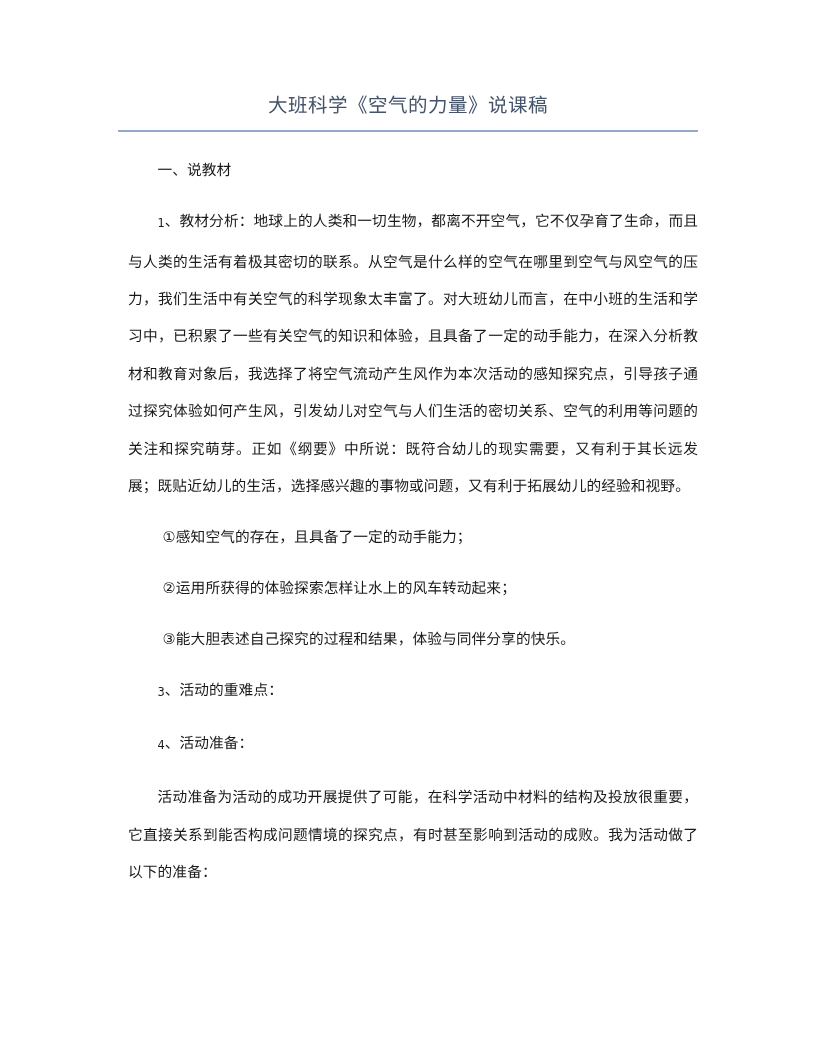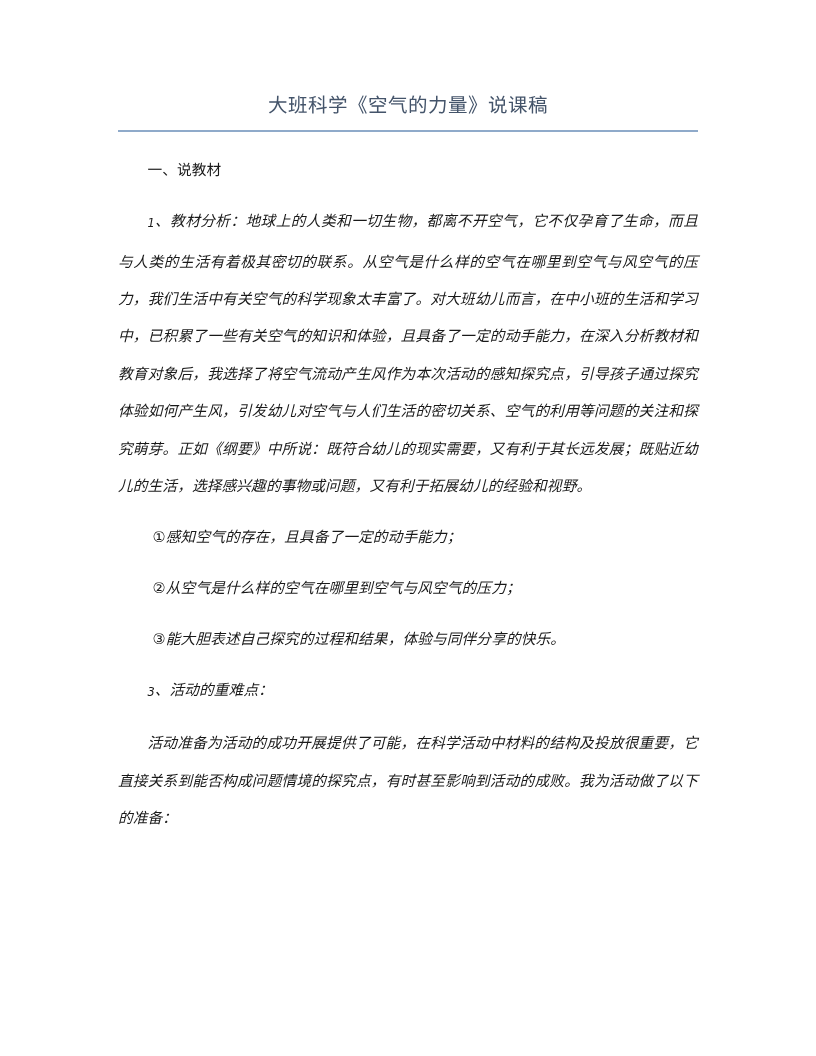--- a/index.html
+++ b/index.html
@@ -48,41 +48,40 @@
     height: 0;
     border: 0;
     border-top: 2.2px solid #8faaca;
   }
 
   .body-block {
     margin-top: 19px;
   }
 
   p.para {
-    margin: 0 0 0 0;
+    margin: 0 0 0 10px;
     padding: 0;
     font-size: 14.7px;
     line-height: 37.4px;
     color: #191919;
     text-align: justify;
     text-justify: inter-ideograph;
     letter-spacing: 0.1px;
   }
 
   p.para.indent-2 {
     text-indent: 2em;
   }
 
   p.para.indent-3 {
     text-indent: 2.35em;
   }
 
   p.para.gap {
     margin-top: 13.5px;
-    font-style: italic;
   }
 
   .numlead {
     font-size: 11.4px;
     vertical-align: -0.08em;
     letter-spacing: 0;
   }
 </style>
 </head>
 <body>
@@ -97,25 +96,26 @@
 
     <div class="body-block">
 
       <p class="para indent-2">一、说教材</p>
 
       <p class="para indent-2 gap"><span class="numlead">1</span><span>、</span><span>教材分析：地球上的人类和一切生物，都离不开空气，它不仅孕育了生命，而且与人类的生活有着极其密切的联系。从空气是什么样的空气在哪里到空气与风空气的压力，我们生活中有关空气的科学现象太丰富了。对大班幼儿而言，在中小班的生活和学习中，已积累了一些有关空气的知识和体验，且具备了一定的动手能力，在深入分析教材和教育对象后，我选择了将空气流动产生风作为本次活动的感知探究点，引导孩子通过探究体验如何产生风，引发幼儿对空气与人们生活的密切关系、空气的利用等问题的关注和探究萌芽。正如《纲要》中所说：既符合幼儿的现实需要，又有利于其长远发展；既贴近幼儿的生活，选择感兴趣的事物或问题，又有利于拓展幼儿的经验和视野。</span></p>
 
 
       <p class="para indent-3 gap"><span>①</span><span>感知空气的存在，且具备了一定的动手能力；</span></p>
 
-      <p class="para indent-3 gap"><span>②</span><span>从空气是什么样的空气在哪里到空气与风空气的压力；</span></p>
+      <p class="para indent-3 gap"><span>②</span><span>运用所获得的体验探索怎样让水上的风车转动起来；</span></p>
 
       <p class="para indent-3 gap"><span>③</span><span>能大胆表述自己探究的过程和结果，体验与同伴分享的快乐。</span></p>
 
       <p class="para indent-2 gap"><span class="numlead">3</span><span>、</span><span>活动的重难点：</span></p>
 
 
+      <p class="para indent-2 gap"><span class="numlead">4</span><span>、</span><span>活动准备：</span></p>
 
       <p class="para indent-2 gap">活动准备为活动的成功开展提供了可能，在科学活动中材料的结构及投放很重要，它直接关系到能否构成问题情境的探究点，有时甚至影响到活动的成败。我为活动做了以下的准备：</p>
 
     </div>
   </div>
 </div>
 
 </body></html>

